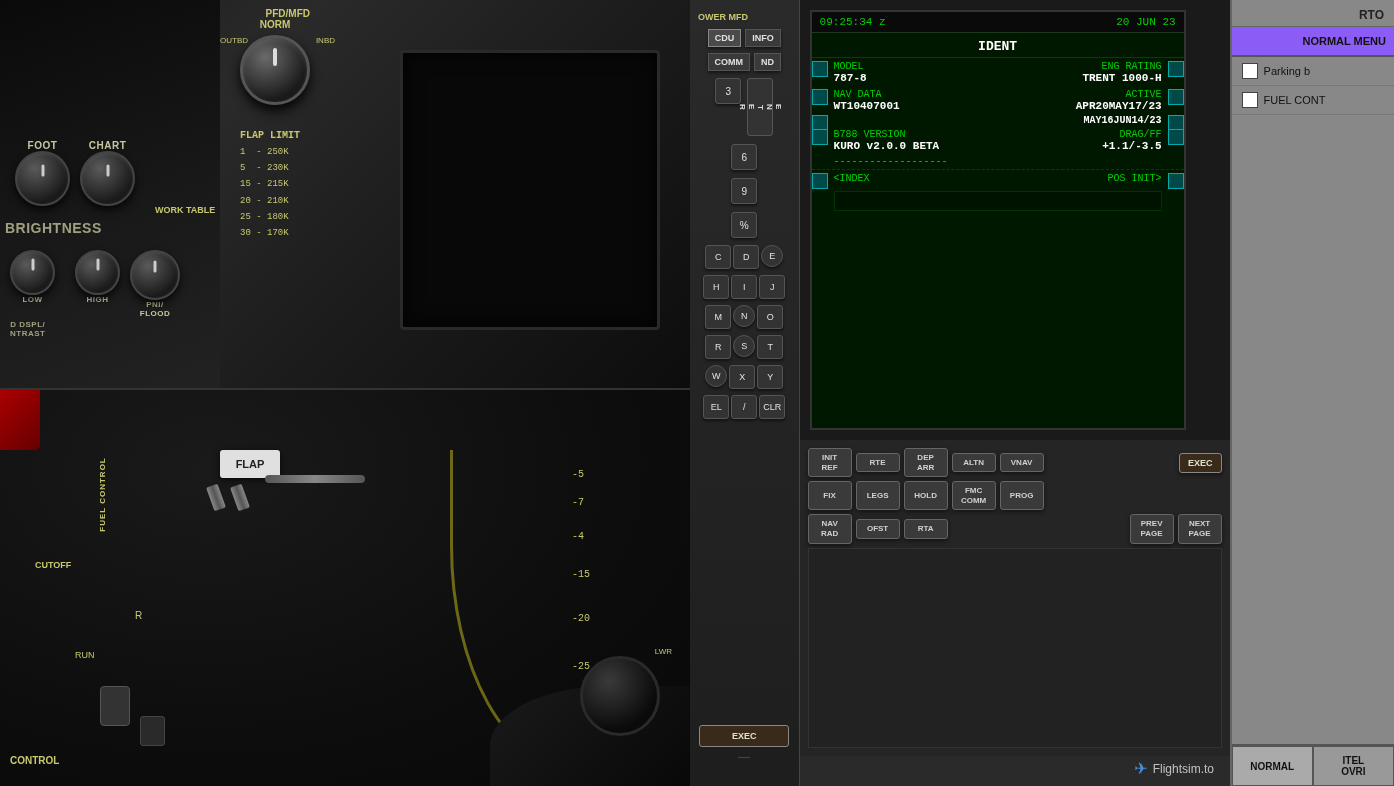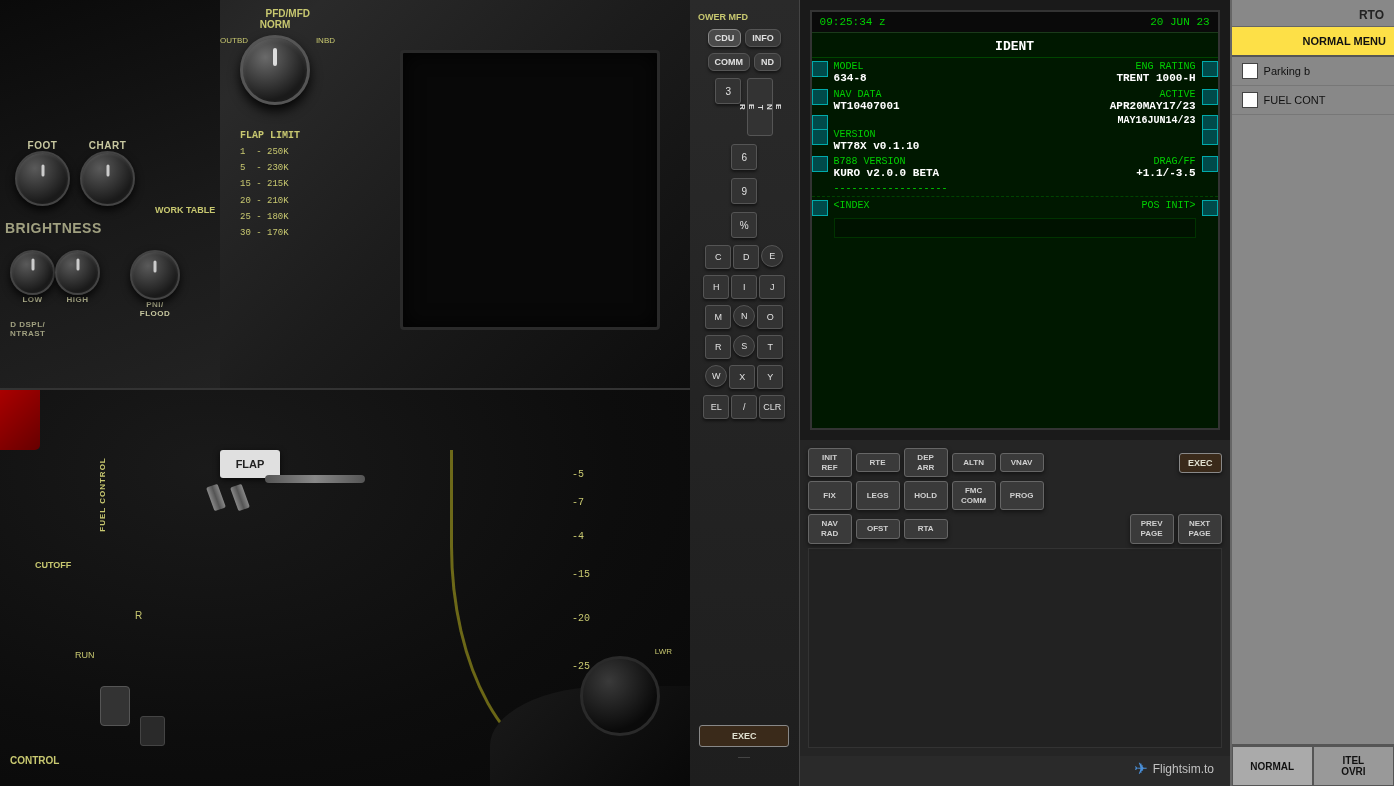--- a/index.html
+++ b/index.html
@@ -153,21 +153,21 @@
       border-right: 1px solid #444;
       display: flex;
       flex-direction: column;
       align-items: center;
       padding-top: 8px;
     }
 
     .cdu-btn {
       background: #3a3a3a;
       border: 1px solid #555;
-      border-radius: 6px;
+      border-radius: 0;
       color: #e0e0e0;
       font-size: 9px;
       font-family: Arial, sans-serif;
       font-weight: bold;
       padding: 3px 6px;
       cursor: pointer;
       text-align: center;
       box-shadow: 0 2px 3px rgba(0,0,0,0.5);
     }
 
@@ -267,21 +267,21 @@
 
     .fmc-screen-container {
       width: 430px;
       height: 440px;
       background: #1a1a1a;
       padding: 10px;
       position: relative;
     }
 
     .fmc-screen {
-      width: 410px;
+      width: 376px;
       height: 420px;
       background: #0a0a0a;
       border: 2px solid #333;
       position: relative;
       overflow: hidden;
     }
 
     
     .screen-header {
       background: #0a0a0a;
@@ -476,21 +476,21 @@
       </div>
     </div>
 
     <div style="position:absolute; left:80px; top:140px;">
       <div style="text-align:center;">
         <div class="label-text">CHART</div>
         <div class="knob"></div>
       </div>
     </div>
 
-    <div style="position:absolute; left:10px; top:250px; display:flex; gap:0;">
+    <div style="position:absolute; left:10px; top:250px; display:flex; gap:20px;">
       <div style="text-align:center;">
         <div class="knob" style="width:45px;height:45px;"></div>
         <div class="label-text" style="font-size:8px;">LOW</div>
       </div>
       <div style="text-align:center;">
         <div class="knob" style="width:45px;height:45px;"></div>
         <div class="label-text" style="font-size:8px;">HIGH</div>
       </div>
     </div>
 
@@ -675,21 +675,21 @@
           </div>
 
           <div style="text-align:center; padding:4px 0 2px 0; border-bottom:1px solid #004400;">
             <span class="ident-title">IDENT</span>
           </div>
 
           <div style="display:flex; justify-content:space-between; padding:3px 22px; position:relative;">
             <div class="screen-lsk-cyan"></div>
             <div>
               <div class="ident-label">MODEL</div>
-              <div class="ident-value">634-8</div>
+              <div class="ident-value">787-8</div>
             </div>
             <div style="text-align:right;">
               <div class="ident-label">ENG RATING</div>
               <div class="ident-value">TRENT 1000-H</div>
             </div>
             <div class="screen-lsk-cyan-right"></div>
           </div>
 
           <div style="display:flex; justify-content:space-between; padding:2px 22px; position:relative;">
             <div class="screen-lsk-cyan"></div>
@@ -703,28 +703,20 @@
             </div>
             <div class="screen-lsk-cyan-right"></div>
           </div>
 
           <div style="display:flex; justify-content:flex-end; padding:1px 22px; position:relative;">
             <div class="screen-lsk-cyan"></div>
             <div class="ident-value" style="font-size:10px;">MAY16JUN14/23</div>
             <div class="screen-lsk-cyan-right"></div>
           </div>
 
-          <div style="display:flex; justify-content:space-between; padding:2px 22px; position:relative;">
-            <div class="screen-lsk-cyan"></div>
-            <div>
-              <div class="ident-label">VERSION</div>
-              <div class="ident-value">WT78X v0.1.10</div>
-            </div>
-            <div class="screen-lsk-cyan-right"></div>
-          </div>
 
           <div style="display:flex; justify-content:space-between; padding:2px 22px; position:relative;">
             <div class="screen-lsk-cyan"></div>
             <div>
               <div class="ident-label">B788 VERSION</div>
               <div class="ident-value">KURO v2.0.0 BETA</div>
             </div>
             <div style="text-align:right;">
               <div class="ident-label">DRAG/FF</div>
               <div class="ident-value">+1.1/-3.5</div>
@@ -780,21 +772,21 @@
 
     </div>
   </div>
 
   <div class="right-menu-panel">
 
     <div style="text-align:right; padding:6px 10px 2px 10px; border-bottom:1px solid #666;">
       <span class="rto-label" style="padding:0;">RTO</span>
     </div>
 
-    <div style="background:#fde047; padding:5px 8px; border-bottom:2px solid #555; text-align:right;">
+    <div style="background:#8b5cf6; padding:5px 8px; border-bottom:2px solid #555; text-align:right;">
       <span style="color:#111; font-size:11px; font-family:Arial,sans-serif; font-weight:bold;">NORMAL MENU</span>
     </div>
 
     <div class="menu-item-row">
       <div class="menu-checkbox"></div>
       <span class="menu-item-label">Parking b</span>
     </div>
 
     <div class="menu-item-row">
       <div class="menu-checkbox"></div>

